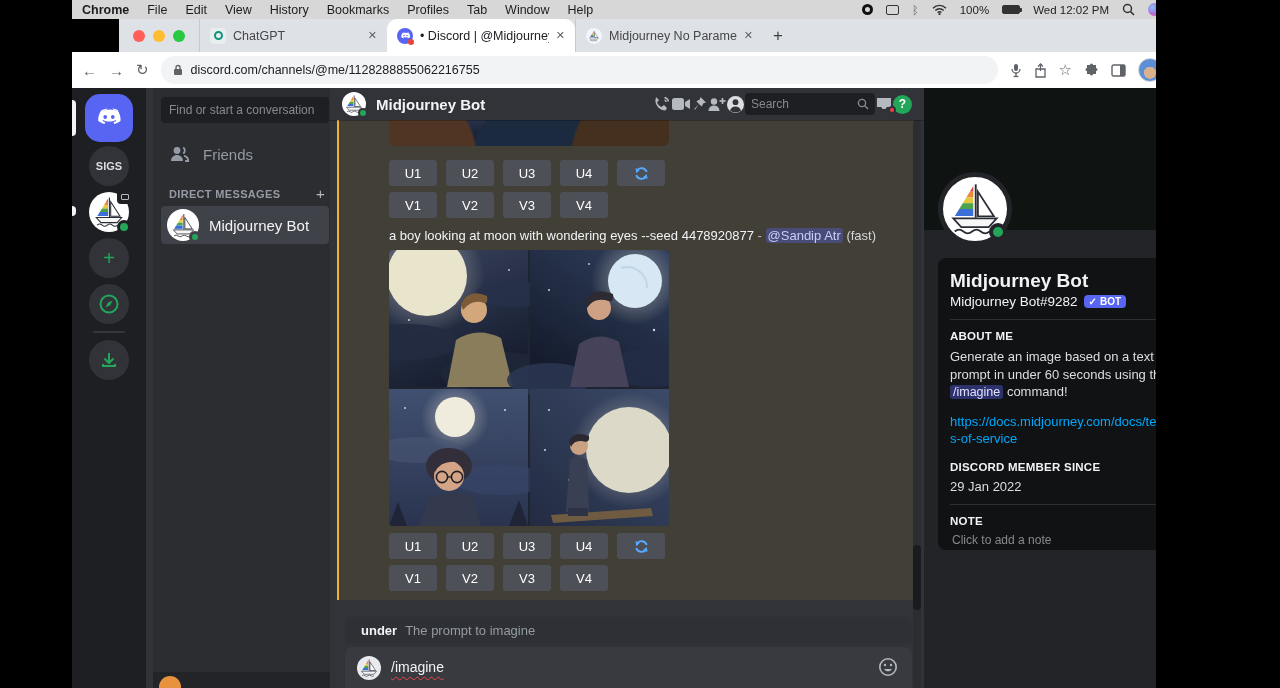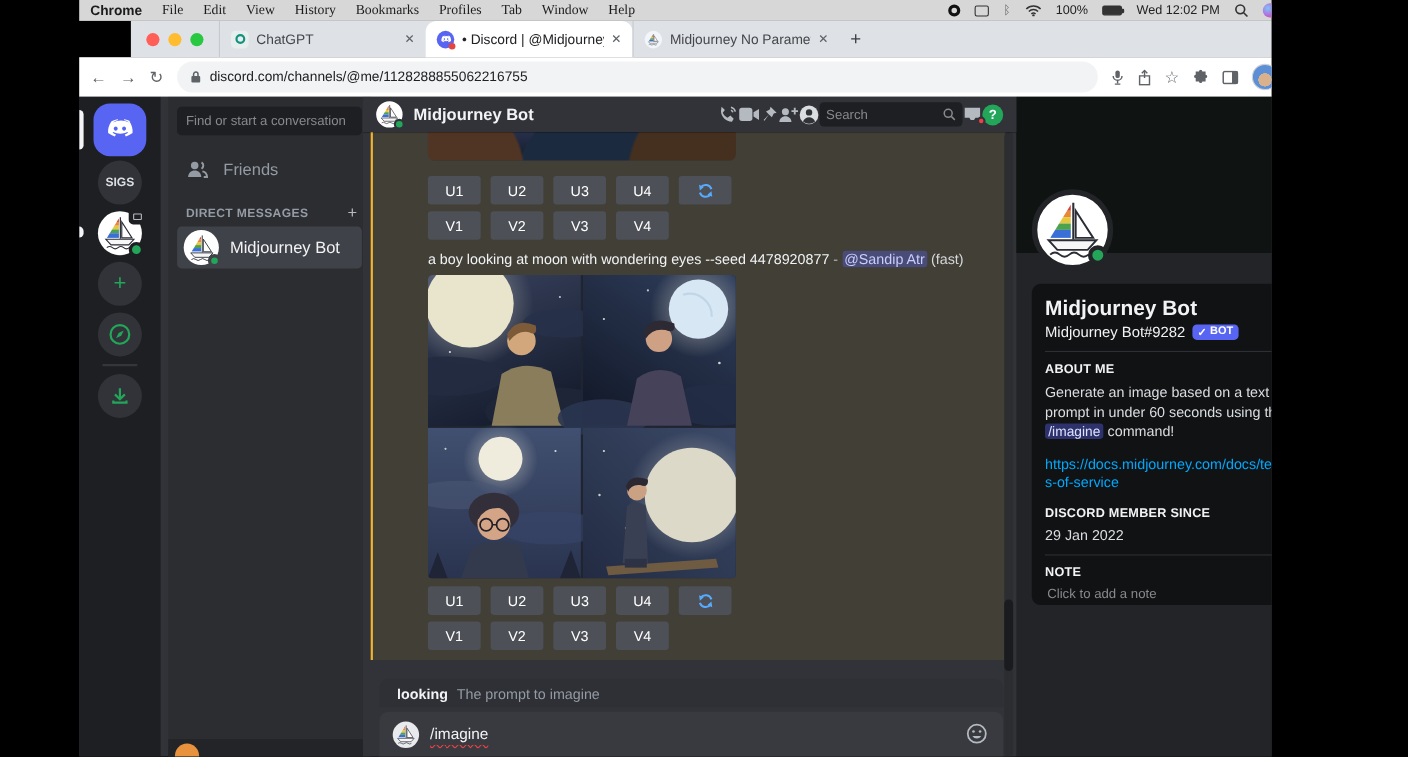--- a/index.html
+++ b/index.html
@@ -4,21 +4,21 @@
 <style>
   * { margin:0; padding:0; box-sizing:border-box; }
   html,body { background:#000; }
   body { font-family:"Liberation Sans", sans-serif; }
   .screen { position:relative; width:1156px; height:688px; background:#000; overflow:hidden; }
   .window { position:absolute; left:72px; top:0; width:1126px; height:688px; }
 
   
   .menubar { position:absolute; left:0; top:0; width:100%; height:19px; background:#d7d7d7; display:flex; align-items:center; padding:0 10px; font-size:12.5px; color:#1c1c1c; }
   .menubar .app { font-weight:bold; margin-right:18px; }
-  .menubar .mitem { margin-right:18px;font-family:Liberation Serif, serif; }
+  .menubar .mitem { margin-right:18px; }
   .menubar .spacer { flex:1; }
   .mstatus { display:flex; align-items:center; gap:13px; color:#222; font-size:11.5px; }
   .rec-icon { width:11px; height:11px; border:3px solid #111; border-radius:50%; }
   .disp-icon { width:13px; height:10px; border:1.5px solid #333; border-radius:2px; }
   .bt { color:#666; font-size:11px; }
   .batt { display:flex; align-items:center; gap:2px; }
   .batt-body { width:18px; height:9px; border:1px solid #333; border-radius:2px; position:relative; background:#333; }
   .batt-body:after { content:""; position:absolute; right:-3px; top:2px; width:2px; height:4px; background:#333; border-radius:0 1px 1px 0; }
   .siri { width:13px; height:13px; border-radius:50%; background:radial-gradient(circle at 35% 35%, #7ec4f5, #b66ae0 55%, #e4584f); }
   .cc-icon { display:flex; flex-direction:column; gap:2px; }
@@ -550,21 +550,21 @@
             </div>
             <div class="btn-row" style="top:445px">
               <div class="mjbtn">V1</div>
               <div class="mjbtn">V2</div>
               <div class="mjbtn">V3</div>
               <div class="mjbtn">V4</div>
             </div>
           </div>
 
           <div class="cmd-bar">
-            <span class="oname">looking</span>
+            <span class="oname">under</span>
             <span class="odesc">The prompt to imagine</span>
           </div>
 
           <div class="composer">
             <span class="comp-ava">
               <svg width="20" height="20" viewBox="0 0 40 40">
                   <use href="#boat"></use>
                 </svg>
             </span>
             <span class="comp-cmd">/imagine</span>

